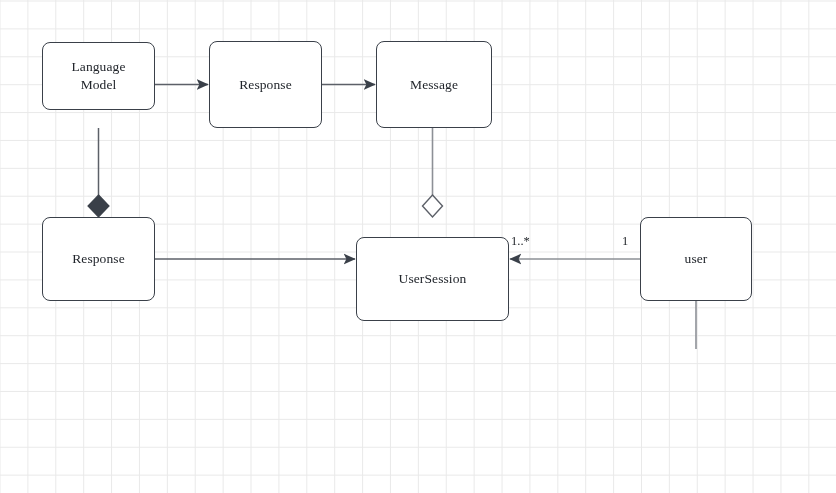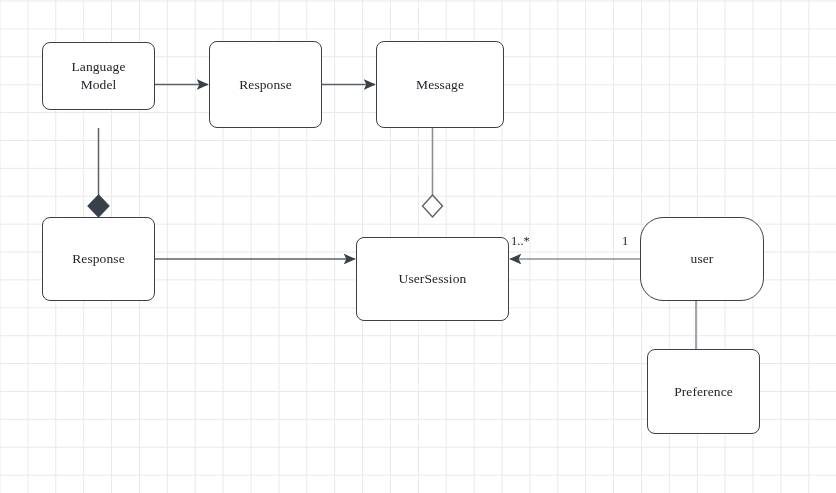--- a/index.html
+++ b/index.html
@@ -107,37 +107,34 @@
 
   <div class="node" style="left:42px; top:42px; width:113px; height:68px;">
     <span class="node-label">Language
 Model</span>
   </div>
 
   <div class="node" style="left:209px; top:41px; width:113px; height:87px;">
     <span class="node-label">Response</span>
   </div>
 
-  <div class="node" style="left:376px; top:41px; width:128px; height:87px;">
+  <div class="node" style="left:376px; top:41px; width:116px; height:87px;">
     <span class="node-label">Message</span>
   </div>
 
   <div class="node" style="left:42px; top:217px; width:113px; height:84px;">
     <span class="node-label">Response</span>
   </div>
 
   <div class="node" style="left:356px; top:217px; width:153px; height:84px;margin-top:20px;">
     <span class="node-label">UserSession</span>
   </div>
 
-  <div class="node" style="left:640px; top:217px; width:124px; height:84px;border-radius:23px;">
+  <div class="node" style="left:640px; top:217px; width:112px; height:84px;">
     <span class="node-label">user</span>
   </div>
 
-  <div class="node" style="left:647px; top:349px; width:113px; height:85px;">
-    <span class="node-label">Preference</span>
-  </div>
 
   <span class="mult" style="left:511px; top:234px;">1..*</span>
 
   <span class="mult" style="left:622px; top:234px;">1</span>
 
 </div>
 
 </body></html>

